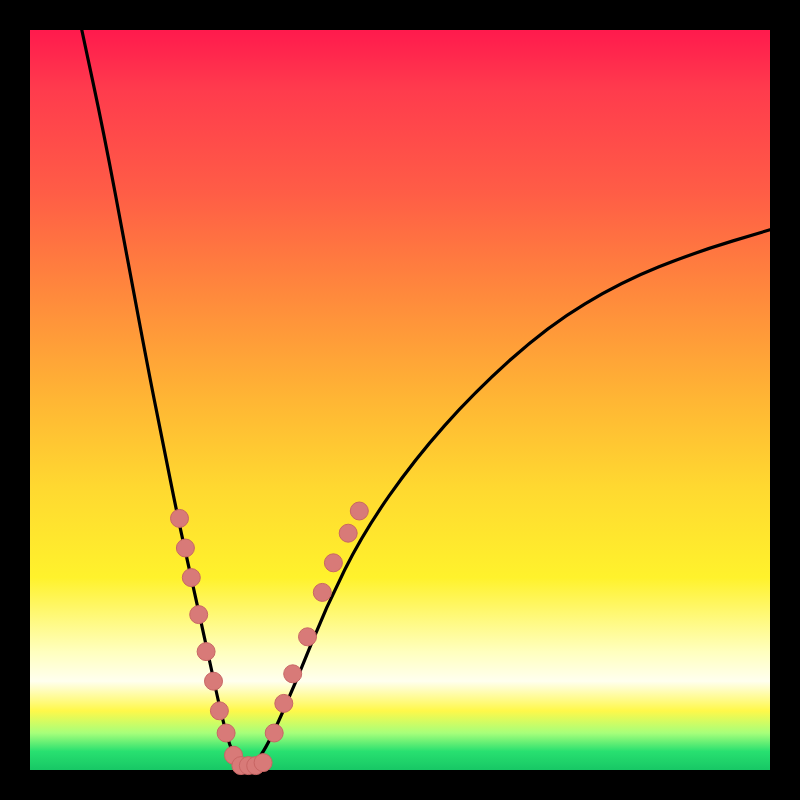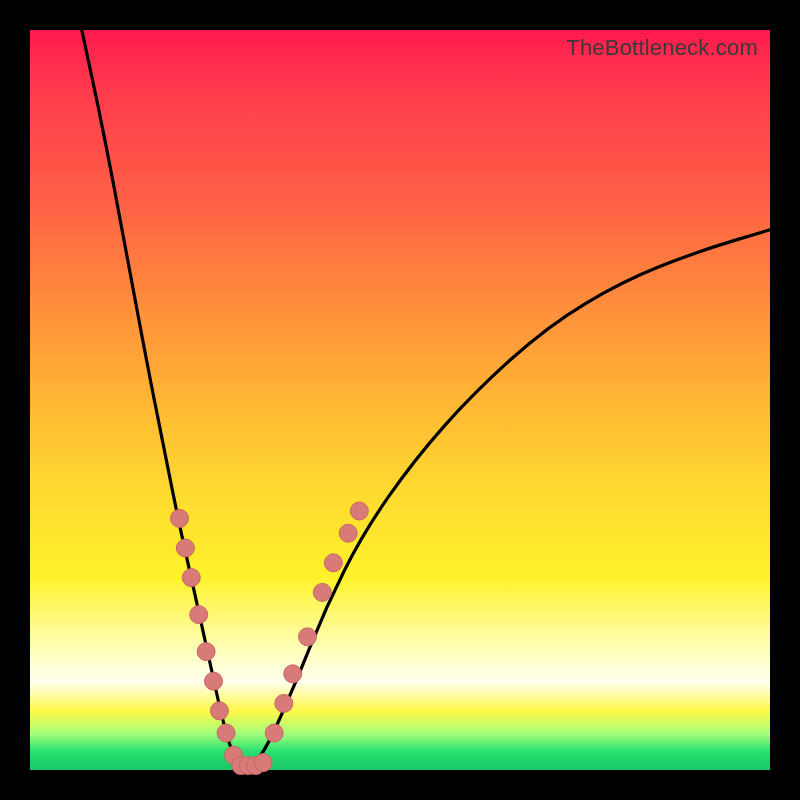--- a/index.html
+++ b/index.html
@@ -59,21 +59,20 @@
     width: 740px;
     height: 740px;
     overflow: visible;
   }
 </style>
 </head>
 <body>
 
 <div class="frame">
   <div class="plot">
-    <div class="watermark">TheBottleneck.com</div>
     <svg class="curve" viewBox="0 0 740 740">
       <path id="curve-path" fill="none" stroke-width="3.2" stroke-linecap="round" stroke-linejoin="round" d="M 51.8 0.0 Q 51.8 0.0 62.9 51.8 Q 74.0 103.6 85.1 162.8 Q 96.2 222.0 107.3 281.2 Q 118.4 340.4 125.8 377.4 Q 133.2 414.4 140.6 451.4 Q 148.0 488.4 155.4 521.7 Q 162.8 555.0 170.2 588.3 Q 177.6 621.6 183.2 647.5 Q 188.7 673.4 194.3 695.6 Q 199.8 717.8 205.3 727.0 Q 210.9 736.3 216.4 736.3 Q 222.0 736.3 229.4 727.0 Q 236.8 717.8 251.6 684.5 Q 266.4 651.2 281.2 614.2 Q 296.0 577.2 314.5 540.2 Q 333.0 503.2 358.9 466.2 Q 384.8 429.2 414.4 395.9 Q 444.0 362.6 481.0 329.3 Q 518.0 296.0 555.0 273.8 Q 592.0 251.6 629.0 236.8 Q 666.0 222.0 703.0 210.9 T 740.0 199.8" stroke="#000000"></path>
       <g id="markers">
           <circle cx="149.5" cy="488.4" r="9" fill="#d87a78" stroke="#c86664" stroke-width="1"></circle>
           <circle cx="155.4" cy="518.0" r="9" fill="#d87a78" stroke="#c86664" stroke-width="1"></circle>
           <circle cx="161.3" cy="547.6" r="9" fill="#d87a78" stroke="#c86664" stroke-width="1"></circle>
           <circle cx="168.7" cy="584.6" r="9" fill="#d87a78" stroke="#c86664" stroke-width="1"></circle>
           <circle cx="176.1" cy="621.6" r="9" fill="#d87a78" stroke="#c86664" stroke-width="1"></circle>
           <circle cx="183.5" cy="651.2" r="9" fill="#d87a78" stroke="#c86664" stroke-width="1"></circle>
           <circle cx="189.4" cy="680.8" r="9" fill="#d87a78" stroke="#c86664" stroke-width="1"></circle>

